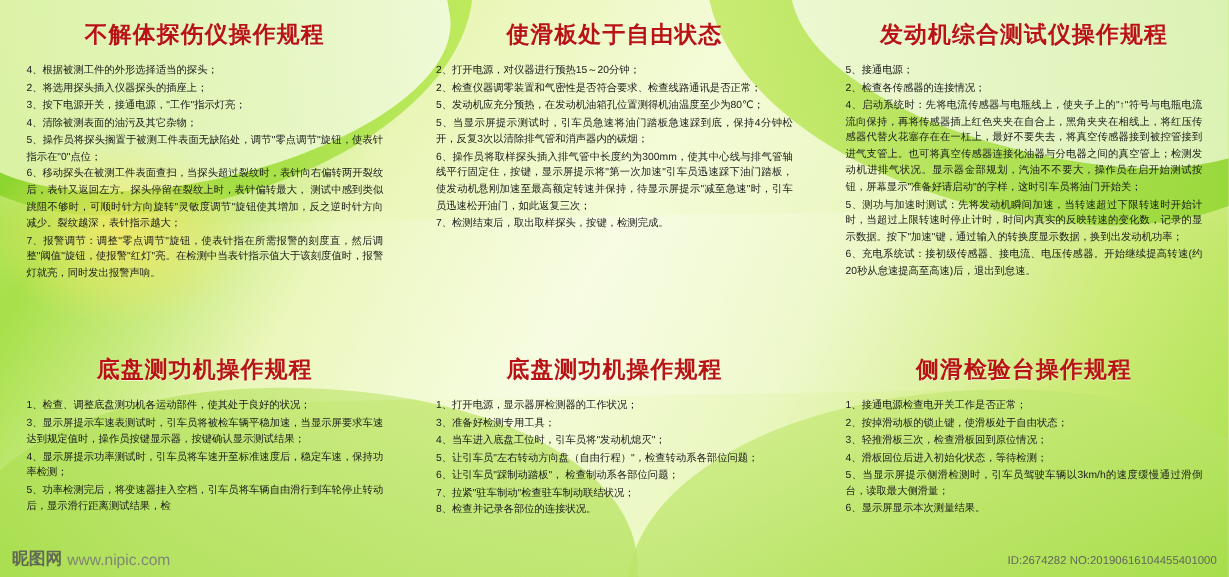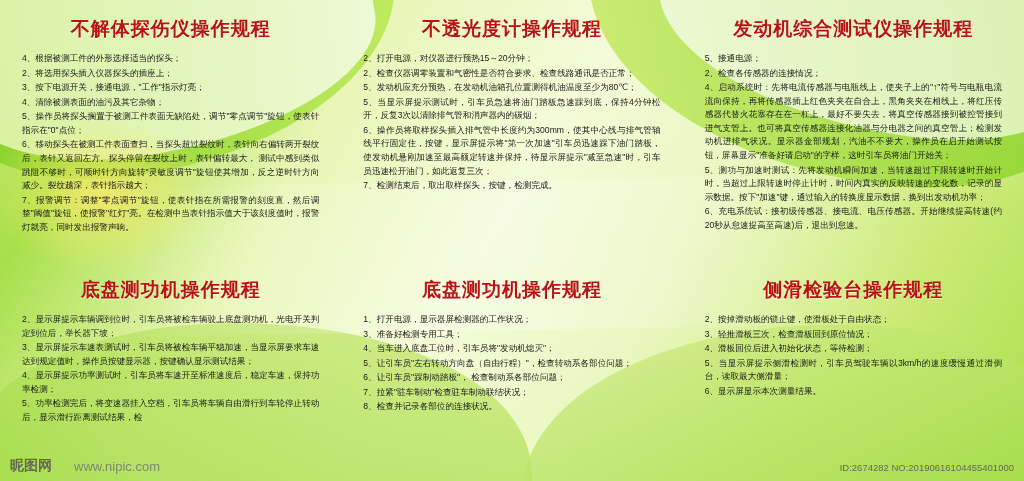--- a/index.html
+++ b/index.html
@@ -29,28 +29,28 @@
   .grid{
     position:absolute;left:0;top:0;width:1024px;height:400px;
     display:grid;grid-template-columns:1fr 1fr 1fr;grid-template-rows:255px 226px;
   }
   .panel{position:relative;padding:12px 22px 4px 22px;box-sizing:border-box;}
   .panel-title{
     text-align:center;font-weight:bold;color:#b81414;
     font-size:19px;letter-spacing:1px;margin:4px 0 10px 0;
     text-shadow:0 1px 0 rgba(255,255,255,.6);
   }
-  .title-row2{margin-top:10px;}
+  .title-row2{margin-top:28px;}
   .body{font-size:8.6px;line-height:1.58;color:#1a1a1a;text-align:justify;}
   .body p{margin:0 0 1px 0;text-indent:0;}
 
   .footer{position:absolute;left:0;bottom:0;width:1024px;height:34px;}
   .watermark{
     position:absolute;left:10px;bottom:6px;color:#6d6d6d;font-size:13px;opacity:.85;
-    display:flex;align-items:center;gap:22px;
+    display:flex;align-items:center;gap:4px;
   }
   .wm-logo{font-size:14px;color:#555;font-weight:bold;}
   .wm-url{font-size:13px;color:#777;}
   .idtext{position:absolute;right:10px;bottom:8px;color:#5a5a5a;font-size:9.5px;opacity:.9;}
 </style>
 </head>
 <body>
 
 <div class="board">
   <div class="swoosh s1"></div>
@@ -71,21 +71,21 @@
         <p>2、将选用探头插入仪器探头的插座上；</p>
         <p>3、按下电源开关，接通电源，"工作"指示灯亮；</p>
         <p>4、清除被测表面的油污及其它杂物；</p>
         <p>5、操作员将探头搁置于被测工件表面无缺陷处，调节"零点调节"旋钮，使表针指示在"0"点位；</p>
         <p>6、移动探头在被测工件表面查扫，当探头超过裂纹时，表针向右偏转两开裂纹后，表针又返回左方。探头停留在裂纹上时，表针偏转最大，  测试中感到类似跳阻不够时，可顺时针方向旋转"灵敏度调节"旋钮使其增加，反之逆时针方向减少。裂纹越深，表针指示越大；</p>
         <p>7、报警调节：调整"零点调节"旋钮，使表针指在所需报警的刻度直，然后调整"阈值"旋钮，使报警"红灯"亮。在检测中当表针指示值大于该刻度值时，报警灯就亮，同时发出报警声响。</p>
       </div>
     </div>
 
     <div class="panel">
-      <div class="panel-title">不透光度计操作规程</div>
+      <div class="panel-title">使滑板处于自由状态</div>
       <div class="body">
         <p>2、打开电源，对仪器进行预热15～20分钟；</p>
         <p>2、检查仪器调零装置和气密性是否符合要求、检查线路通讯是否正常；</p>
         <p>5、发动机应充分预热，在发动机油箱孔位置测得机油温度至少为80℃；</p>
         <p>5、当显示屏提示测试时，引车员急速将油门踏板急速踩到底，保持4分钟松开，反复3次以清除排气管和消声器内的碳烟；</p>
         <p>6、操作员将取样探头插入排气管中长度约为300mm，使其中心线与排气管轴线平行固定住，按键，显示屏提示将"第一次加速"引车员迅速踩下油门踏板，使发动机悬刚加速至最高额定转速并保持，待显示屏提示"减至急速"时，引车员迅速松开油门，如此返复三次；</p>
         <p>7、检测结束后，取出取样探头，按键，检测完成。</p>
       </div>
     </div>
 
@@ -96,21 +96,21 @@
         <p>2、检查各传感器的连接情况；</p>
         <p>4、启动系统时：先将电流传感器与电瓶线上，使夹子上的"↑"符号与电瓶电流流向保持，再将传感器插上红色夹夹在自合上，黑角夹夹在相线上，将红压传感器代替火花塞存在在一杠上，最好不要失去，将真空传感器接到被控管接到进气支管上。也可将真空传感器连接化油器与分电器之间的真空管上；检测发动机进排气状况。显示器金部规划，汽油不不要大，操作员在启开始测试按钮，屏幕显示"准备好请启动"的字样，这时引车员将油门开始关；</p>
         <p>5、测功与加速时测试：先将发动机瞬间加速，当转速超过下限转速时开始计时，当超过上限转速时停止计时，时间内真实的反映转速的变化数，记录的显示数据。按下"加速"键，通过输入的转换度显示数据，换到出发动机功率；</p>
         <p>6、充电系统试：接初级传感器、接电流、电压传感器。开始继续提高转速(约20秒从怠速提高至高速)后，退出到怠速。</p>
       </div>
     </div>
 
     <div class="panel">
       <div class="panel-title title-row2">底盘测功机操作规程</div>
       <div class="body">
-        <p>2、显示屏提示车辆调到位时，引车员将被检车辆驶上底盘测功机，光电开关判定到位后，举长器下坡；</p>
+        <p>1、检查、调整底盘测功机各运动部件，使其处于良好的状况；</p>
         <p>3、显示屏提示车速表测试时，引车员将被检车辆平稳加速，当显示屏要求车速达到规定值时，操作员按键显示器，按键确认显示测试结果；</p>
         <p>4、显示屏提示功率测试时，引车员将车速开至标准速度后，稳定车速，保持功率检测；</p>
         <p>5、功率检测完后，将变速器挂入空档，引车员将车辆自由滑行到车轮停止转动后，显示滑行距离测试结果，检</p>
       </div>
     </div>
 
     <div class="panel">
       <div class="panel-title title-row2">底盘测功机操作规程</div>
       <div class="body">
         <p>1、打开电源，显示器屏检测器的工作状况；</p>
@@ -119,20 +119,21 @@
         <p>5、让引车员"左右转动方向盘（自由行程）"，检查转动系各部位问题；</p>
         <p>6、让引车员"踩制动踏板"，  检查制动系各部位问题；</p>
         <p>7、拉紧"驻车制动"检查驻车制动联结状况；</p>
         <p>8、检查并记录各部位的连接状况。</p>
       </div>
     </div>
 
     <div class="panel">
       <div class="panel-title title-row2">侧滑检验台操作规程</div>
       <div class="body">
+        <p>1、接通电源检查电开关工作是否正常；</p>
         <p>2、按掉滑动板的锁止键，使滑板处于自由状态；</p>
         <p>3、轻推滑板三次，检查滑板回到原位情况；</p>
         <p>4、滑板回位后进入初始化状态，等待检测；</p>
         <p>5、当显示屏提示侧滑检测时，引车员驾驶车辆以3km/h的速度缓慢通过滑倒台，读取最大侧滑量；</p>
         <p>6、显示屏显示本次测量结果。</p>
       </div>
     </div>
 
   </div>
 

